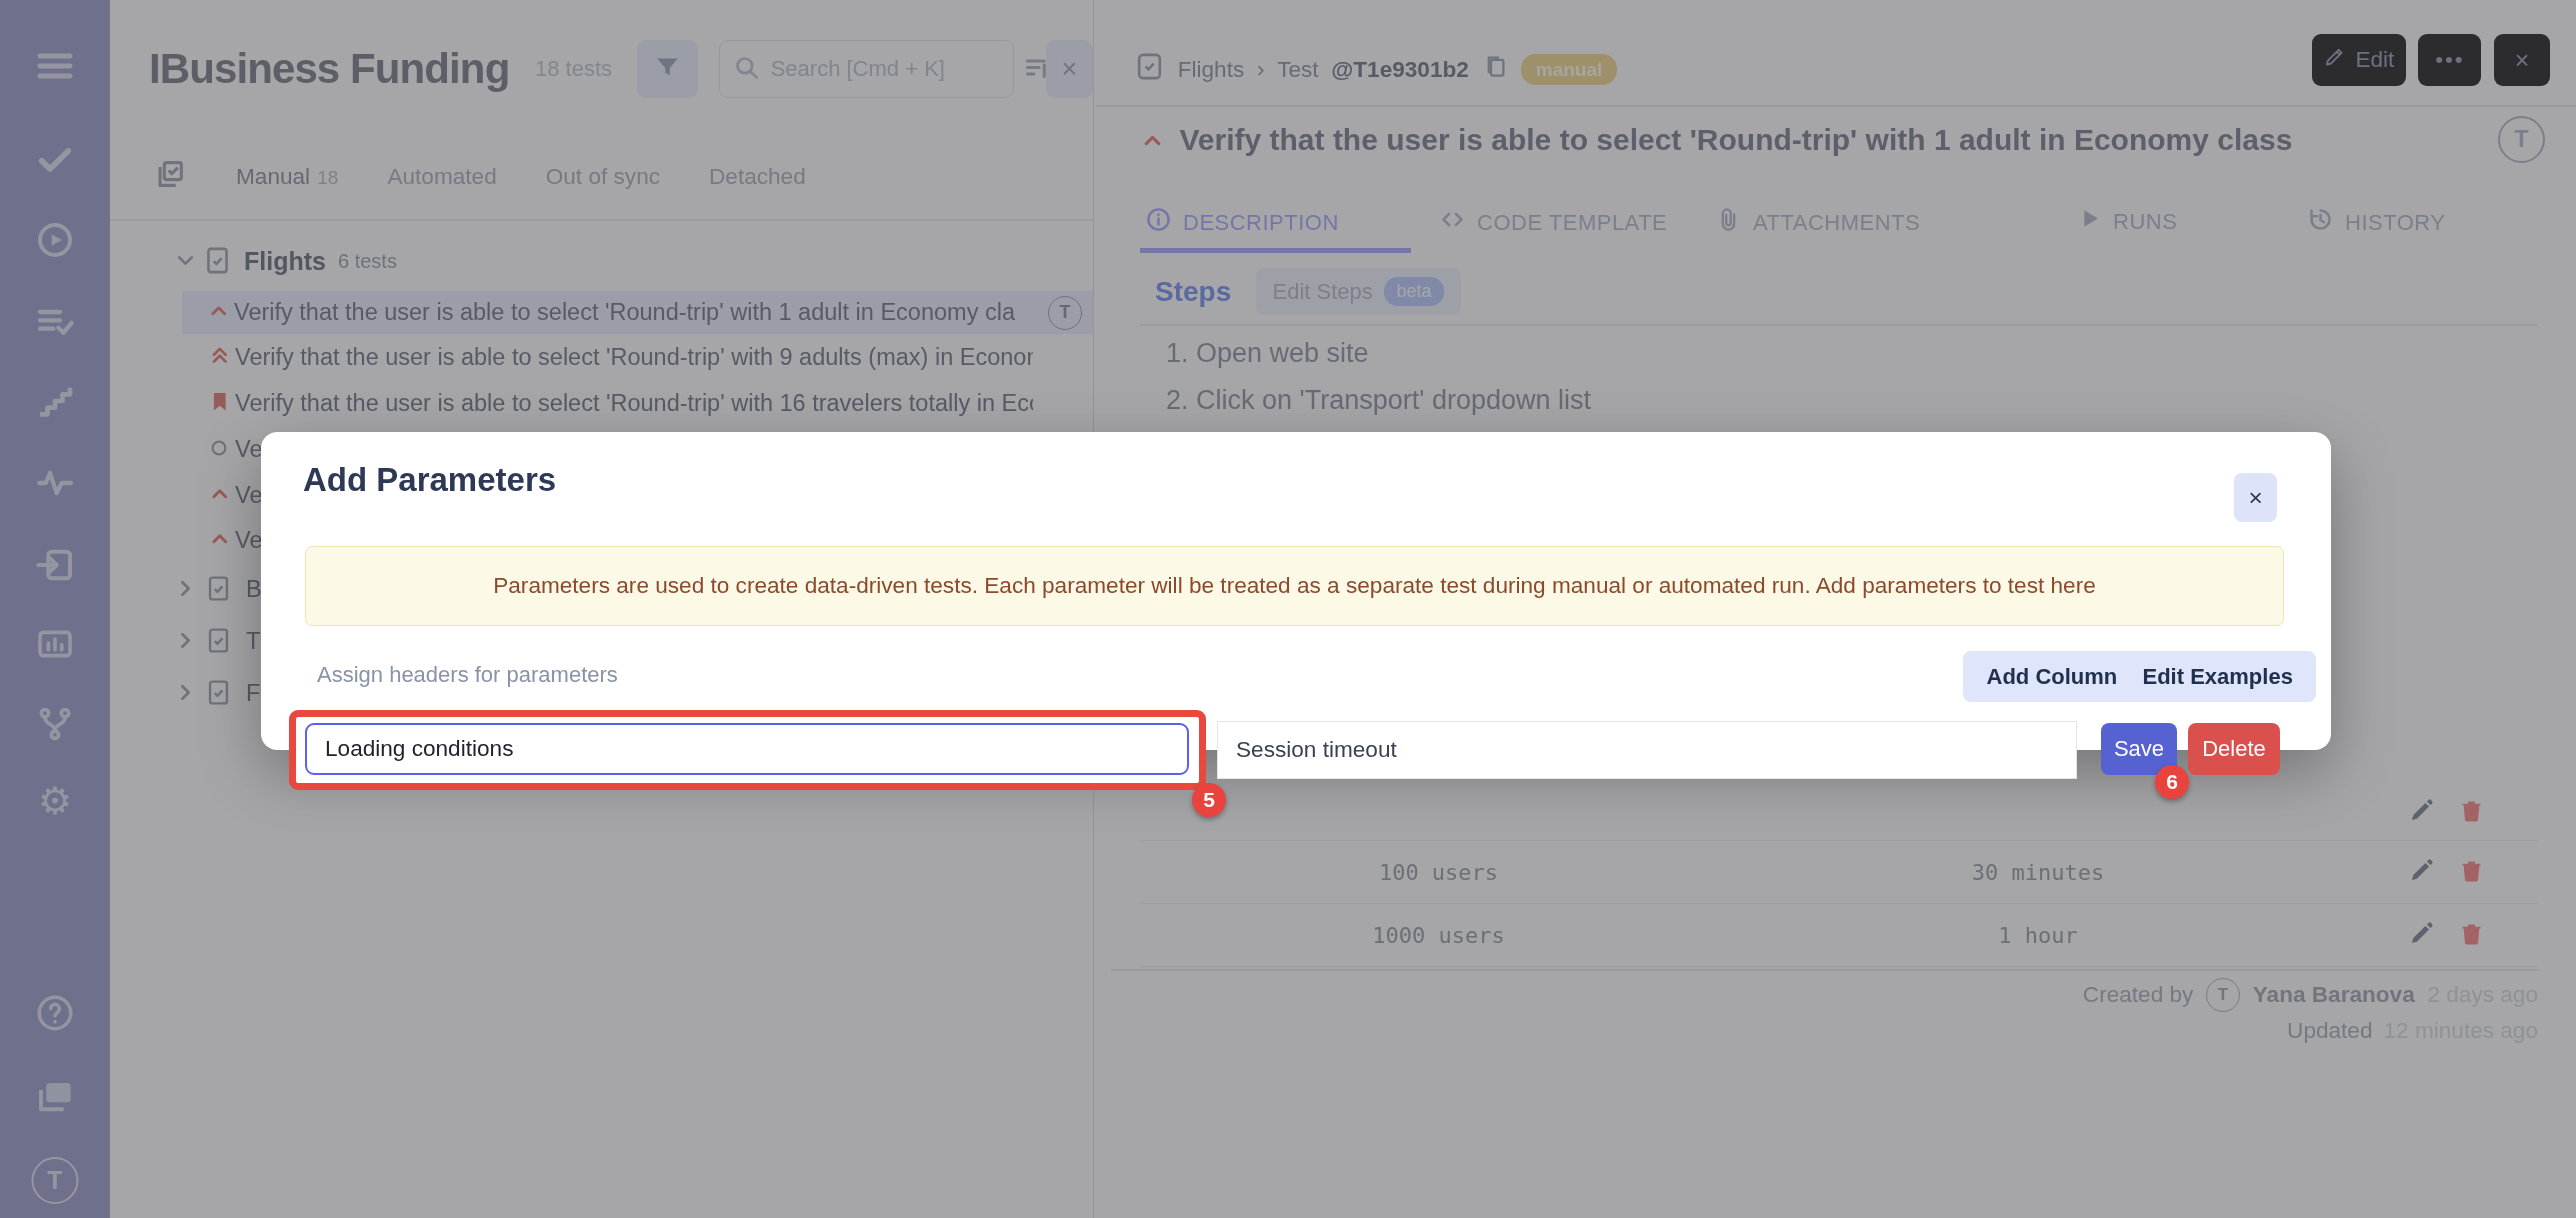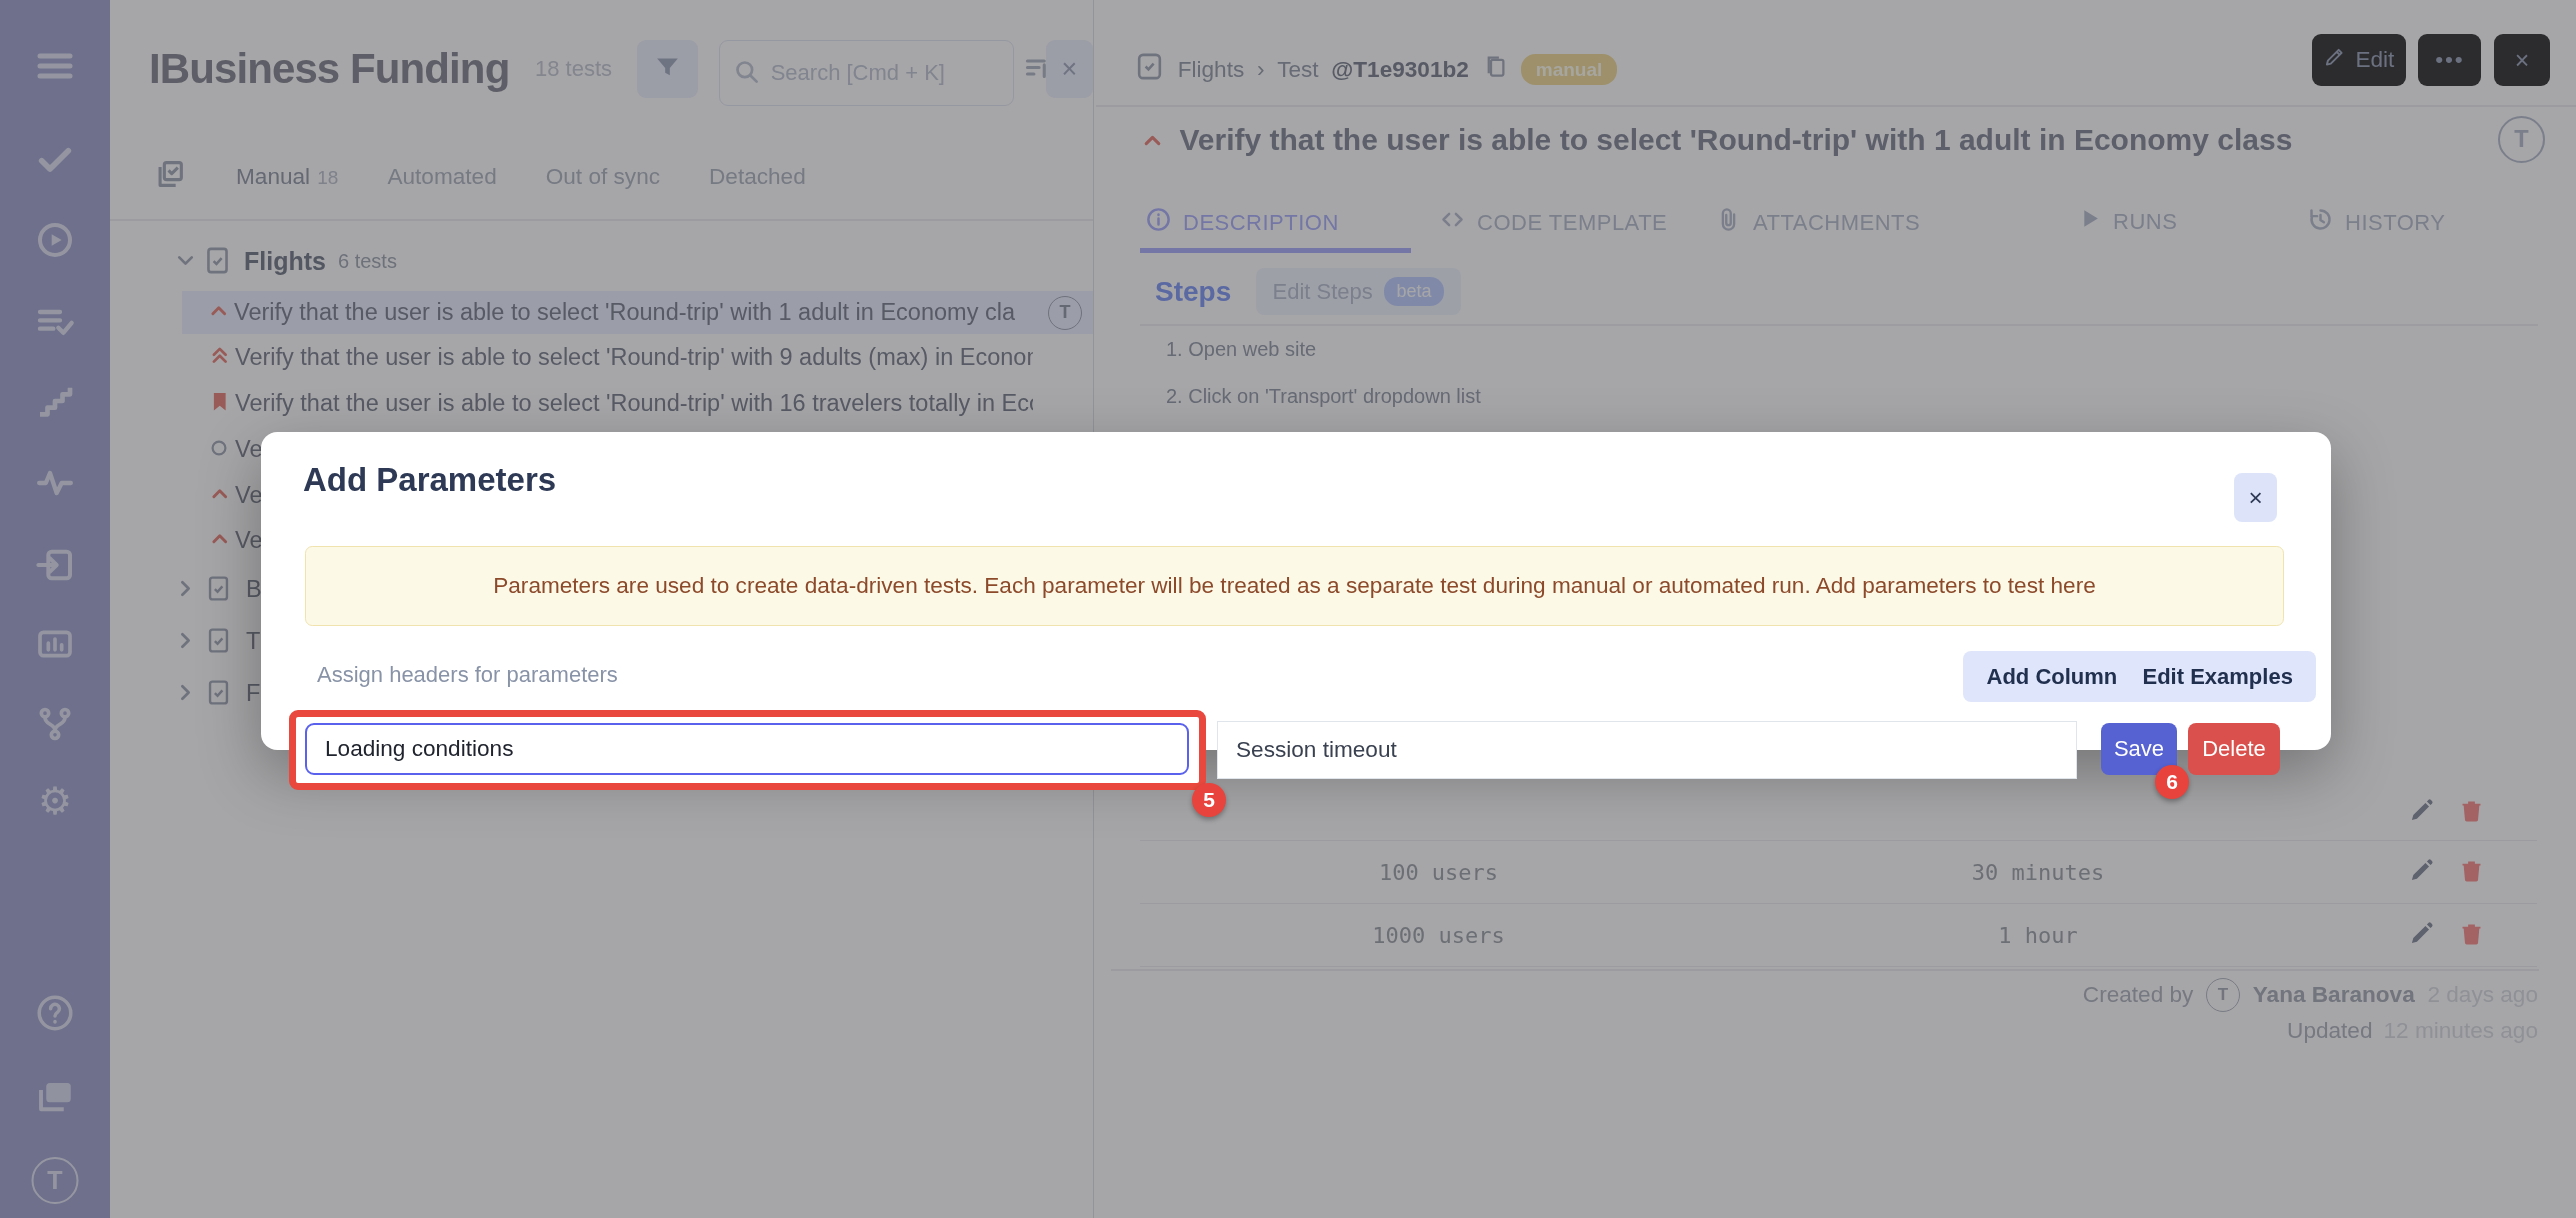--- a/index.html
+++ b/index.html
@@ -15,21 +15,21 @@
     display:flex; align-items:center; justify-content:center; font-weight:bold; font-size:25px; color:#f0f2fc; }
 
   
   .library { position:absolute; left:110px; top:0; width:984px; height:1218px; background:#fff;
     border-right:1.8px solid #e2e2ea; z-index:5; }
   .lib-title { position:absolute; left:39px; top:45px; font-size:42px; font-weight:bold;
     color:#8e8f99; letter-spacing:-0.9px; }
   .lib-count { position:absolute; left:425px; top:56px; font-size:22px; color:#c9cdd7; }
   .chip { background:#eef1fd; border-radius:9px; display:flex; align-items:center; justify-content:center; color:#aab1c6; }
   .funnel-chip { position:absolute; left:527px; top:40px; width:61px; height:58px; }
-  .searchbox { position:absolute; left:609px; top:40px; width:295px; height:66px; border:1.8px solid #e6eaf4;
+  .searchbox { position:absolute; left:609px; top:40px; width:295px; height:58px; border:1.8px solid #e6eaf4;
     border-radius:9px; display:flex; align-items:center; padding:0 12.7px; gap:11px; color:#c6cbd8; }
   .searchbox input { border:none; outline:none; width:208px; font-size:22px; color:#8a90a0; background:transparent; font-family:inherit; }
   .searchbox input::placeholder { color:#c6cbd8; }
   .sort-ic { position:absolute; left:911px; top:52px; color:#b6bcca; }
   .xchip { position:absolute; left:936px; top:40px; width:47px; height:58px; font-size:27px; color:#a9b0c4; }
 
   .lib-tabs { position:absolute; left:43px; top:157px; display:flex; align-items:center; gap:49px;
     font-size:22.6px; color:#b4bac6; }
   .lib-tab { display:flex; gap:7.2px; align-items:baseline; cursor:pointer; }
   .lib-tab.first { color:#9aa0ae; }
@@ -71,21 +71,21 @@
   .d-tab { position:absolute; top:206px; display:flex; align-items:center; gap:11px; font-size:22px;
     letter-spacing:0.5px; color:#bcc3d2; cursor:pointer; }
   .d-tab.active { color:#b1b6fb; }
   .d-tab-underline { position:absolute; left:44px; top:248px; width:271px; height:4.5px; background:#b1b6fb; }
   .steps-head { position:absolute; left:59px; top:268px; display:flex; align-items:center; gap:25px; }
   .steps-title { font-size:28px; font-weight:bold; color:#8aa0f8; }
   .edit-steps { height:47px; background:#f3f6ff; border-radius:8.1px; display:flex; align-items:center;
     gap:11px; padding:0 16.3px; font-size:22px; color:#bcc4d4; cursor:pointer;justify-content:space-between; }
   .beta-pill { background:#c4d4ff; color:#fff; font-size:18px; border-radius:13.6px; padding:3.6px 12.7px; }
   .steps-divider { position:absolute; left:44px; right:38px; top:324px; height:1.8px; background:#eff0f4; }
-  .step-item { position:absolute; left:70px; font-size:20px; color:#9da3b0; }
+  .step-item { position:absolute; left:70px; font-size:27px; color:#9da3b0; }
 
   .ptable { position:absolute; left:44px; top:783px; width:1397px; }
   .prow { display:flex; align-items:center; border-bottom:1.8px solid #efeff3; }
   .prow .c1 { width:597px; text-align:center; } .prow .c2 { width:602px; text-align:center; }
   .prow .mono { font-family:"DejaVu Sans Mono", monospace; font-size:22px; color:#a5aab0; }
   .prow .acts { flex:1; display:flex; justify-content:flex-end; gap:23.5px; padding-right:52px; }
   .prow .acts .a-ic { cursor:pointer; }
   .pencil { color:#8d95a5; } .trash { color:#fb9595; }
   .meta-divider { position:absolute; left:14.5px; right:37px; top:969px; height:1.8px; background:#efeff3; }
   .meta1 { position:absolute; right:38px; top:978px; display:flex; align-items:center; gap:12.7px; font-size:22.6px; }

